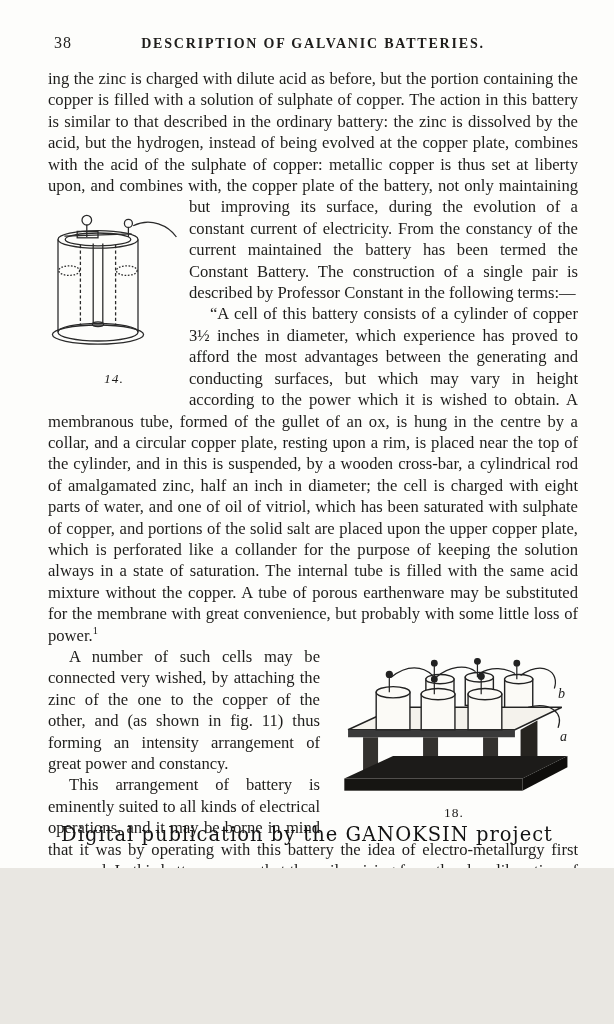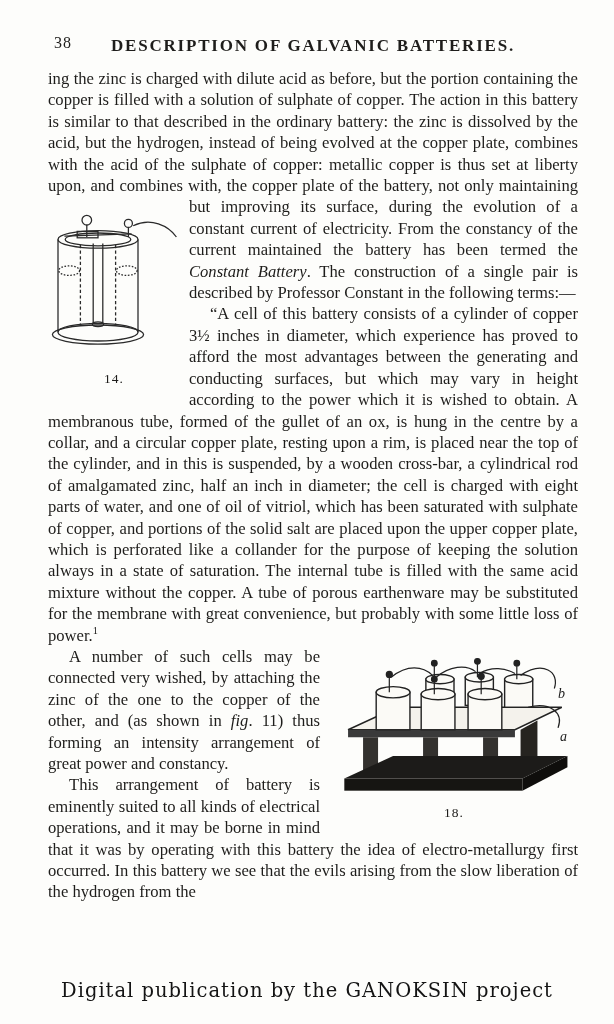--- a/index.html
+++ b/index.html
@@ -1,56 +1,57 @@
 <!DOCTYPE html>
 <html><head>
 <meta charset="utf-8">
 <style>
   html,body { margin:0; padding:0; background:#e9e7e2; }
   .page {
     position:relative;
-    width:614px; height:1024px;
+    width:614px; height:868px;
     margin:0 auto;
     background:#fdfdfb;
     color:#1e1d1b;
     font-family:"Liberation Serif", serif;
     box-sizing:border-box;
     padding:34px 36px 0 48px;
     overflow:hidden;
   }
   .running-head {
     position:relative;
     height:22px;
     margin-bottom:12px;
   }
   .pagenum {
     position:absolute; left:6px; top:0;
     font-size:16px; letter-spacing:1px;
   }
   .head-title {
     display:block; text-align:center;
-    font-size:17px; font-weight:bold; letter-spacing:1.8px;
+    font-size:14px; font-weight:bold; letter-spacing:1.8px;
     padding-top:2px;
   }
   .body-text {
     font-size:16.6px;
     line-height:21.4px;
     text-align:justify;
   }
   .para { margin:0; }
   .indent { text-indent:21px; }
-  .it { font-style:italic; }
+  .it { }
   .fnmark { font-size:10.5px; vertical-align:super; line-height:0; }
 
   .fig-left {
     float:left;
     width:132px;
     margin:3px 9px 2px 0;
     text-align:center;
     text-indent:0;
+    font-style:italic;
   }
   .fig-right {
     float:right;
     width:248px;
     margin:5px 0 4px 10px;
     text-align:center;
     text-indent:0;
   }
   .fig-cap {
     display:block;

